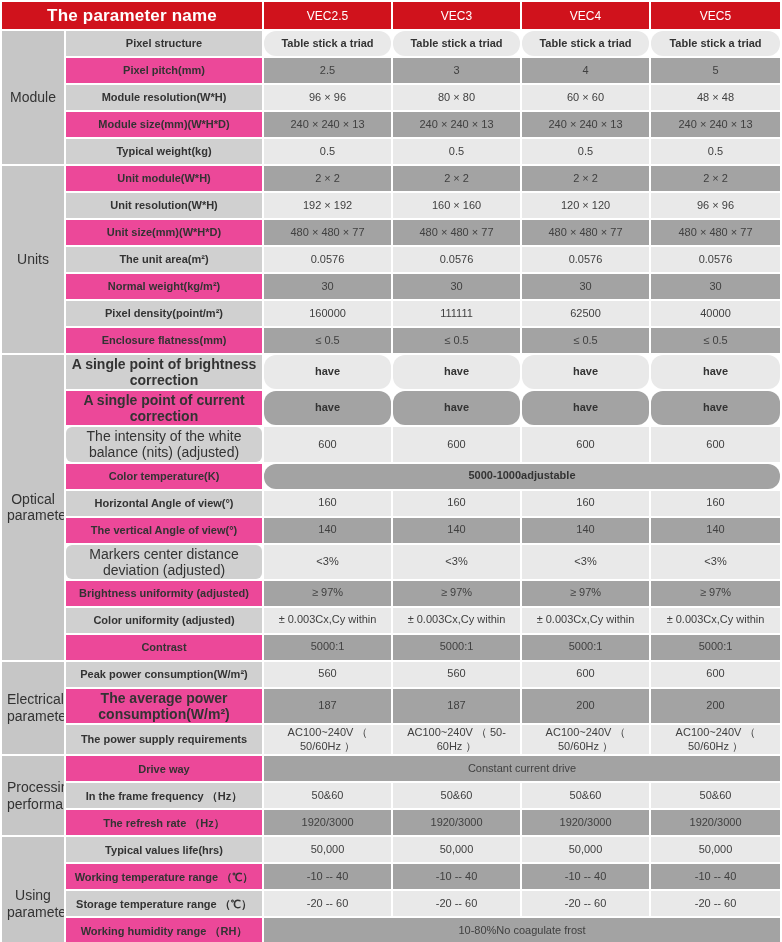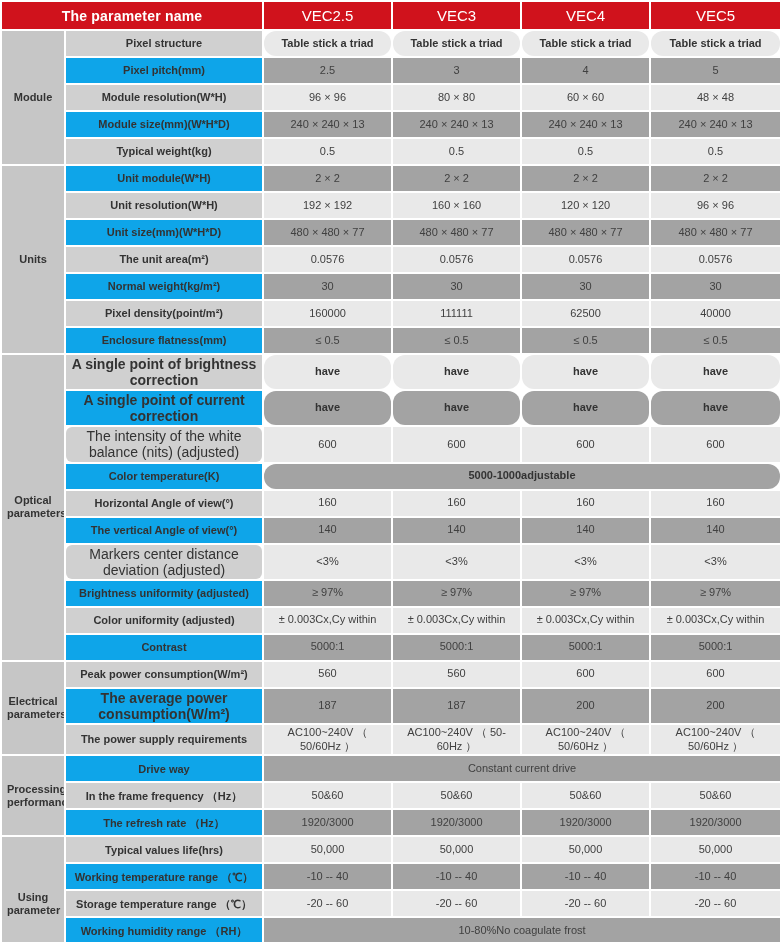--- a/index.html
+++ b/index.html
@@ -23,45 +23,45 @@
     vertical-align: middle;
     padding: 1px 3px;
     overflow: hidden;
   }
   th.hdr {
     background: #d0121c;
     color: #ffffff;
     height: 25px;
   }
   th.namehdr {
-    font-size: 14px;
+    font-size: 17px;
     font-weight: bold;
     letter-spacing: 0.2px;
   }
   th.colhdr {
-    font-size: 15px;
+    font-size: 12px;
     font-weight: normal;
   }
   td { height: 23px; }
   td.group {
     background: #c6c6c6;
-    font-weight: bold;
-    font-size: 11px;
+    font-weight: normal;
+    font-size: 14px;
     color: #333333;
     line-height: 1.2;
     padding: 0 5px;
   }
   td.plabel {
     font-weight: bold;
     font-size: 11px;
     color: #333333;
     line-height: 1.15;
   }
   td.plabel.light { background: #d0d0d0; }
-  td.plabel.dark  { background: #0ea5e9; margin-top: 24px; }
+  td.plabel.dark  { background: #ec4899; margin-top: 24px; }
   td.plabel.small { font-size: 14px; }
   td.plabel.plain { font-weight: normal; border-radius: 6px; }
   td.val {
     font-size: 11px;
     color: #404040;
     line-height: 1.25;
   }
   td.val.light { background: #e9e9e9; }
   td.val.dark  { background: #a3a3a3; }
   td.val.b { font-weight: bold; color: #333333; border-radius: 12px; }

